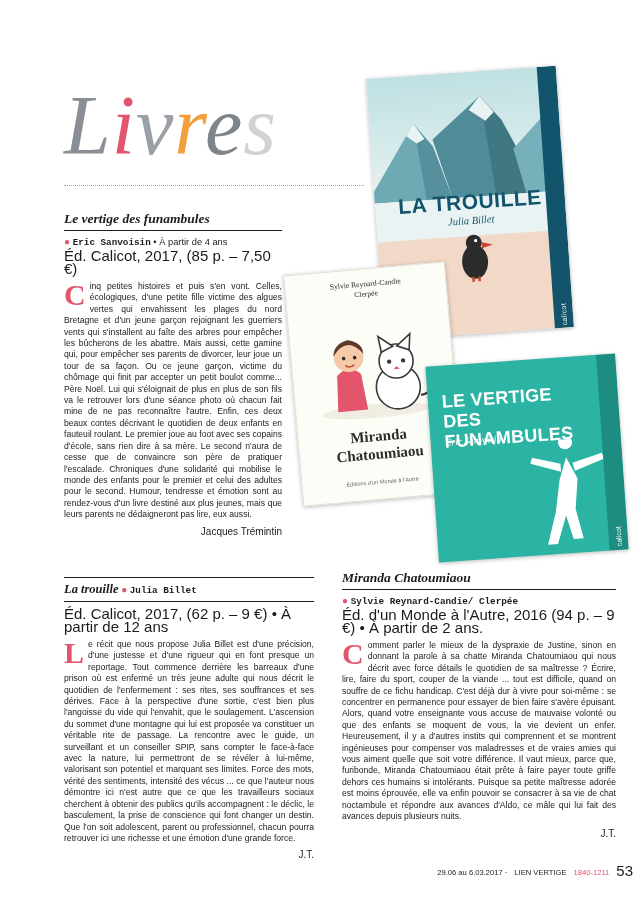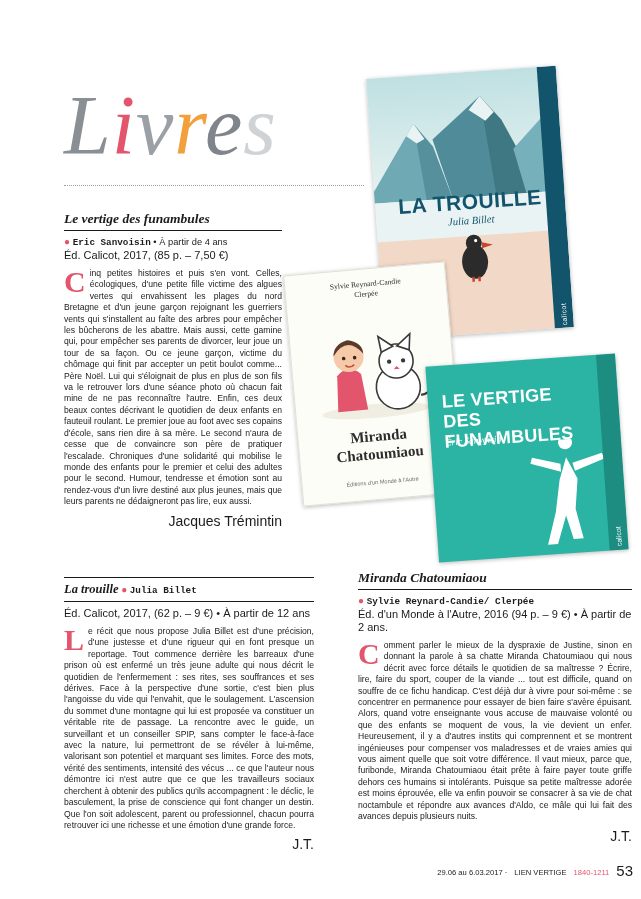--- a/index.html
+++ b/index.html
@@ -63,21 +63,21 @@
     line-height: 13px;
     margin: 0;
   }
   .byline .bullet {
     color: #e2556d;
     font-size: 10px;
     line-height: 1;
   }
   .byline b { font-weight: bold; font-family: Liberation Mono, monospace; }
   .edline {
-    font-size: 11px;
+    font-size: 15px;
     color: #1b1b1b;
     line-height: 13px;
     margin: 0 0 6px 0;
   }
   .rule-top {
     border-top: 1px solid #1b1b1b;
     margin-bottom: 5px;
   }
   .rule-thin {
     border-top: 1px solid #1b1b1b;
@@ -94,21 +94,21 @@
     float: left;
     font-family: "Liberation Serif", serif;
     font-weight: bold;
     color: #e2556d;
     font-size: 30px;
     line-height: 24px;
     padding: 2px 4px 0 0;
   }
   .signature {
     text-align: right;
-    font-size: 14px;
+    font-size: 10px;
     color: #1b1b1b;
     margin-top: 5px;
   }
 
   
   .art1 {
     position: absolute;
     left: 36px;
     top: 211px;
     width: 218px;
@@ -118,21 +118,21 @@
   .art2 {
     position: absolute;
     left: 36px;
     top: 577px;
     width: 250px;
   }
 
   
   .art3 {
     position: absolute;
-    left: 330px;
+    left: 314px;
     top: 570px;
     width: 274px;
   }
 
   
   .cover {
     position: absolute;
     box-shadow: 0 1px 4px rgba(0,0,0,0.28);
     overflow: hidden;
   }

